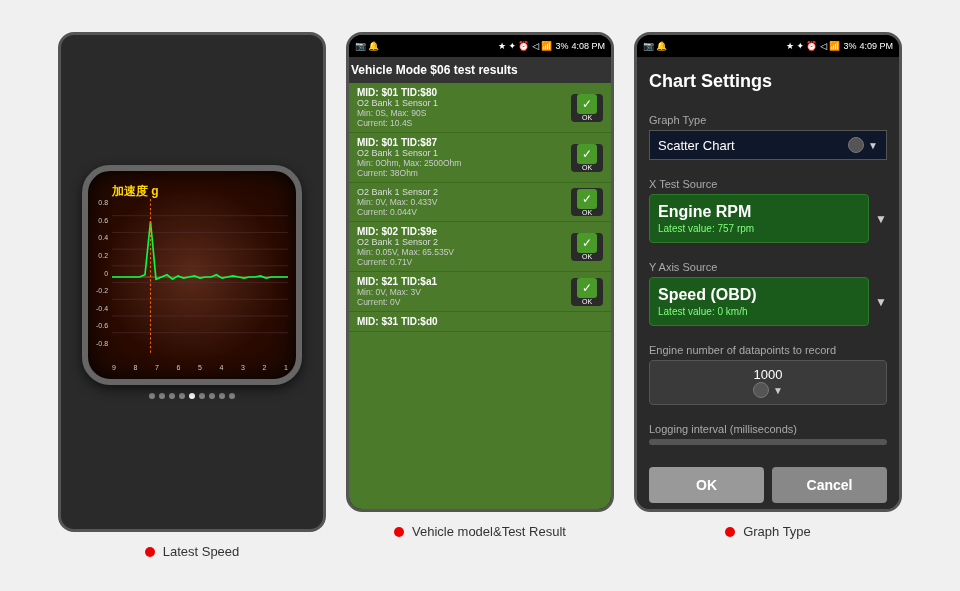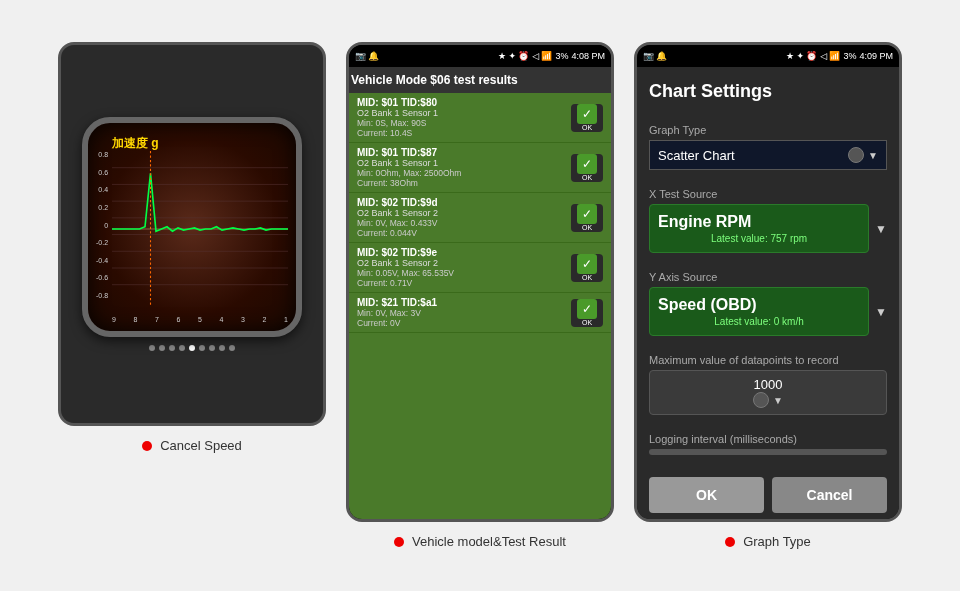--- a/index.html
+++ b/index.html
@@ -35,21 +35,21 @@
     .phone-frame {
       border-radius: 16px;
       overflow: hidden;
       position: relative;
       border: 3px solid #555;
     }
 
     
     .panel1-phone {
       width: 268px;
-      height: 384px;
+      height: 500px;
       background: #2a2a2a;
       display: flex;
       flex-direction: column;
       align-items: center;
       justify-content: center;
       padding: 20px;
     }
 
     .graph-widget {
       width: 220px;
@@ -338,21 +338,20 @@
     .p3-green-label {
       color: #fff;
       font-size: 16px;
       font-weight: bold;
     }
 
     .p3-green-sublabel {
       color: #7dff7d;
       font-size: 10px;
       margin-top: 2px;
-      text-align: center;
     }
 
     .p3-dropdown-arrow {
       color: #ccc;
       font-size: 12px;
     }
 
     .p3-green-row {
       display: flex;
       align-items: center;
@@ -474,21 +473,21 @@
         <div class="dot"></div>
         <div class="dot active"></div>
         <div class="dot"></div>
         <div class="dot"></div>
         <div class="dot"></div>
         <div class="dot"></div>
       </div>
     </div>
     <div class="panel-label">
       <div class="red-dot"></div>
-      <span>Cancel Speed</span>
+      <span>Latest Speed</span>
     </div>
   </div>
 
   <div class="panel">
     <div class="phone-frame panel2-phone">
       <div class="p3-status-bar">
         <div class="status-bar-left">
           <span>📷 🔔</span>
         </div>
         <div class="status-bar-right">
@@ -524,21 +523,20 @@
           <div class="p2-check">
             <div>
               <div class="check-icon">✓</div>
               <div class="ok-label">OK</div>
             </div>
           </div>
         </div>
 
         <div class="p2-row">
           <div class="p2-row-info">
-            <div class="p2-mid">MID: $02 TID:$9d</div>
             <div class="p2-bank">O2 Bank 1 Sensor 2</div>
             <div class="p2-values">Min: 0V, Max: 0.433V<br>Current: 0.044V</div>
           </div>
           <div class="p2-check">
             <div>
               <div class="check-icon">✓</div>
               <div class="ok-label">OK</div>
             </div>
           </div>
         </div>
@@ -564,20 +562,25 @@
             <div class="p2-values">Min: 0V, Max: 3V<br>Current: 0V</div>
           </div>
           <div class="p2-check">
             <div>
               <div class="check-icon">✓</div>
               <div class="ok-label">OK</div>
             </div>
           </div>
         </div>
 
+        <div class="p2-row">
+          <div class="p2-row-info">
+            <div class="p2-mid">MID: $31 TID:$d0</div>
+          </div>
+        </div>
 
       </div>
     </div>
     <div class="panel-label">
       <div class="red-dot"></div>
       <span>Vehicle model&amp;Test Result</span>
     </div>
   </div>
 
   <div class="panel">
@@ -621,21 +624,21 @@
           <div class="p3-green-row">
             <div class="p3-green-row-content">
               <div class="p3-green-label">Speed (OBD)</div>
               <div class="p3-green-sublabel">Latest value: 0 km/h</div>
             </div>
             <span class="p3-dropdown-arrow">▼</span>
           </div>
         </div>
 
         <div>
-          <div class="p3-section-label">Maximum value of datapoints to record</div>
+          <div class="p3-section-label">Engine number of datapoints to record</div>
           <div class="p3-input-row">
             <span>1000</span>
             <div class="p3-dropdown-controls">
               <div class="p3-circle-btn"></div>
               <span class="p3-arrow">▼</span>
             </div>
           </div>
         </div>
 
         <div>

